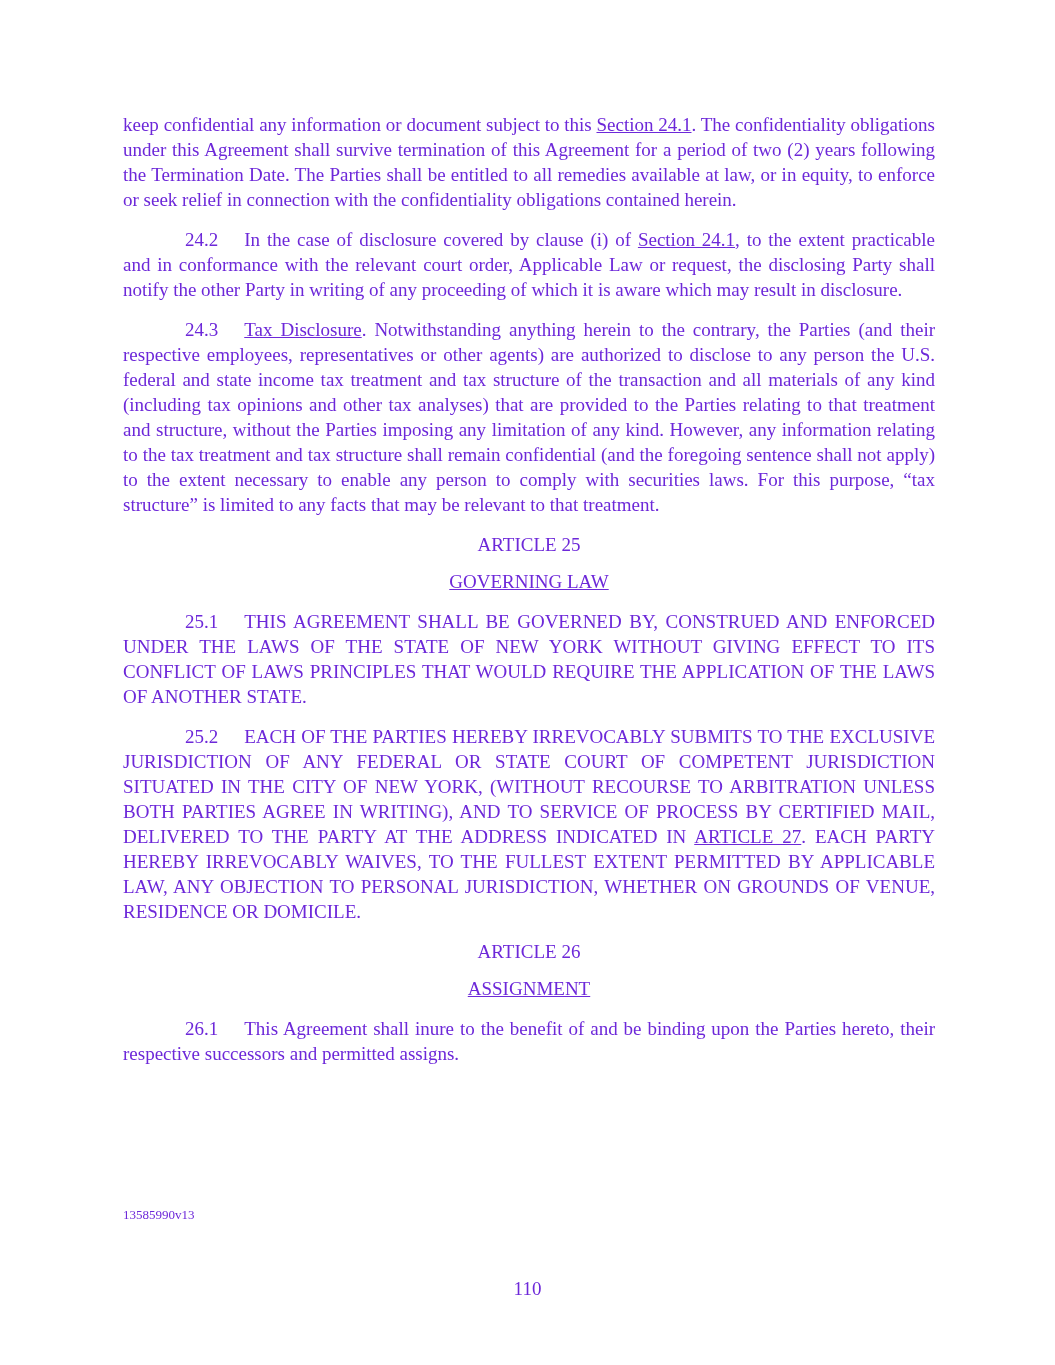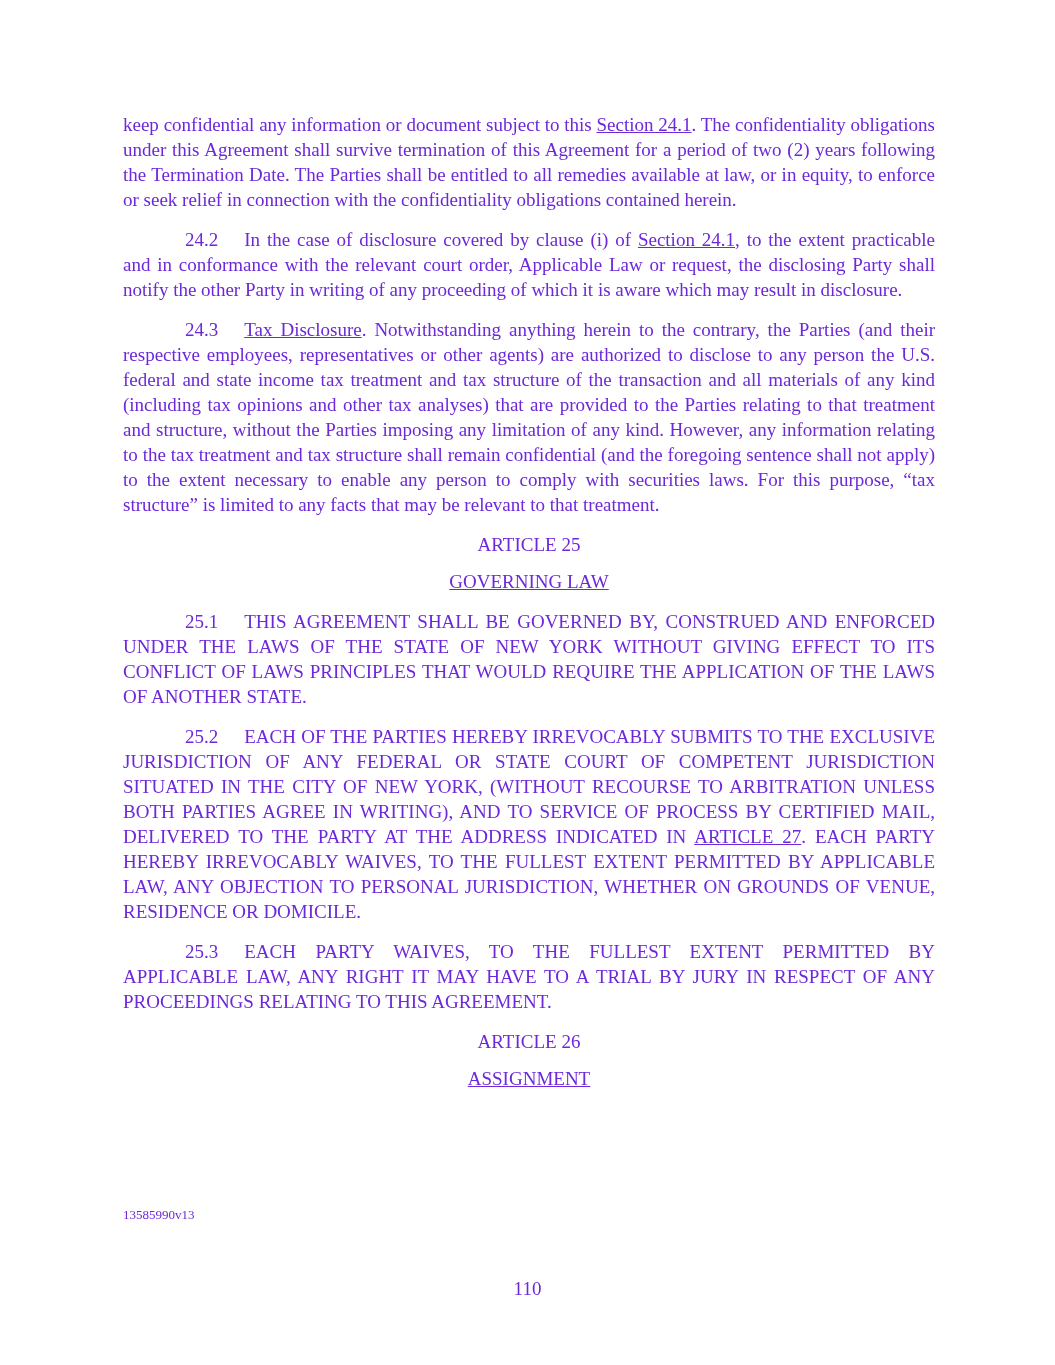--- a/index.html
+++ b/index.html
@@ -70,19 +70,19 @@
 
 <div class="page">
   <div class="content">
     <p class="para no-indent"><span>keep confidential any information or document subject to this </span><span class="u">Section 24.1</span><span>.  The confidentiality obligations under this Agreement shall survive termination of this Agreement for a period of two (2) years following the Termination Date.  The Parties shall be entitled to all remedies available at law, or in equity, to enforce or seek relief in connection with the confidentiality obligations contained herein.</span></p>
     <p class="para"><span>24.2</span><span class="tab"></span><span>In the case of disclosure covered by clause (i) of </span><span class="u">Section 24.1</span><span>, to the extent practicable and in conformance with the relevant court order, Applicable Law or request, the disclosing Party shall notify the other Party in writing of any proceeding of which it is aware which may result in disclosure.</span></p>
     <p class="para"><span>24.3</span><span class="tab"></span><span class="u">Tax Disclosure</span><span>.  Notwithstanding anything herein to the contrary, the Parties (and their respective employees, representatives or other agents) are authorized to disclose to any person the U.S. federal and state income tax treatment and tax structure of the transaction and all materials of any kind (including tax opinions and other tax analyses) that are provided to the Parties relating to that treatment and structure, without the Parties imposing any limitation of any kind.  However, any information relating to the tax treatment and tax structure shall remain confidential (and the foregoing sentence shall not apply) to the extent necessary to enable any person to comply with securities laws.  For this purpose, “tax structure” is limited to any facts that may be relevant to that treatment.</span></p>
     <p class="heading"><span>ARTICLE 25</span></p>
     <p class="heading sub"><span class="u">GOVERNING LAW</span></p>
     <p class="para"><span>25.1</span><span class="tab"></span><span>THIS AGREEMENT SHALL BE GOVERNED BY, CONSTRUED AND ENFORCED UNDER THE LAWS OF THE STATE OF NEW YORK WITHOUT GIVING EFFECT TO ITS CONFLICT OF LAWS PRINCIPLES THAT WOULD REQUIRE THE APPLICATION OF THE LAWS OF ANOTHER STATE.</span></p>
     <p class="para"><span>25.2</span><span class="tab"></span><span>EACH OF THE PARTIES HEREBY IRREVOCABLY SUBMITS TO THE EXCLUSIVE JURISDICTION OF ANY FEDERAL OR STATE COURT OF COMPETENT JURISDICTION SITUATED IN THE CITY OF NEW YORK, (WITHOUT RECOURSE TO ARBITRATION UNLESS BOTH PARTIES AGREE IN WRITING), AND TO SERVICE OF PROCESS BY CERTIFIED MAIL, DELIVERED TO THE PARTY AT THE ADDRESS INDICATED IN </span><span class="u">ARTICLE 27</span><span>.  EACH PARTY HEREBY IRREVOCABLY WAIVES, TO THE FULLEST EXTENT PERMITTED BY APPLICABLE LAW, ANY OBJECTION TO PERSONAL JURISDICTION, WHETHER ON GROUNDS OF VENUE, RESIDENCE OR DOMICILE.</span></p>
-    <p class="para"><span>25.3</span><span class="tab"></span><span>EACH PARTY WAIVES, TO THE FULLEST EXTENT PERMITTED BY APPLICABLE LAW, ANY RIGHT IT MAY HAVE TO A TRIAL BY JURY IN RESPECT OF ANY PROCEEDINGS RELATING TO THIS AGREEMENT.</span></p>
     <p class="heading"><span>ARTICLE 26</span></p>
     <p class="heading sub"><span class="u">ASSIGNMENT</span></p>
+    <p class="para"><span>26.1</span><span class="tab"></span><span>This Agreement shall inure to the benefit of and be binding upon the Parties hereto, their respective successors and permitted assigns.</span></p>
   </div>
   <div class="page-number">110</div>
   <div class="doc-id">13585990v13</div>
 </div>
 
 </body></html>

